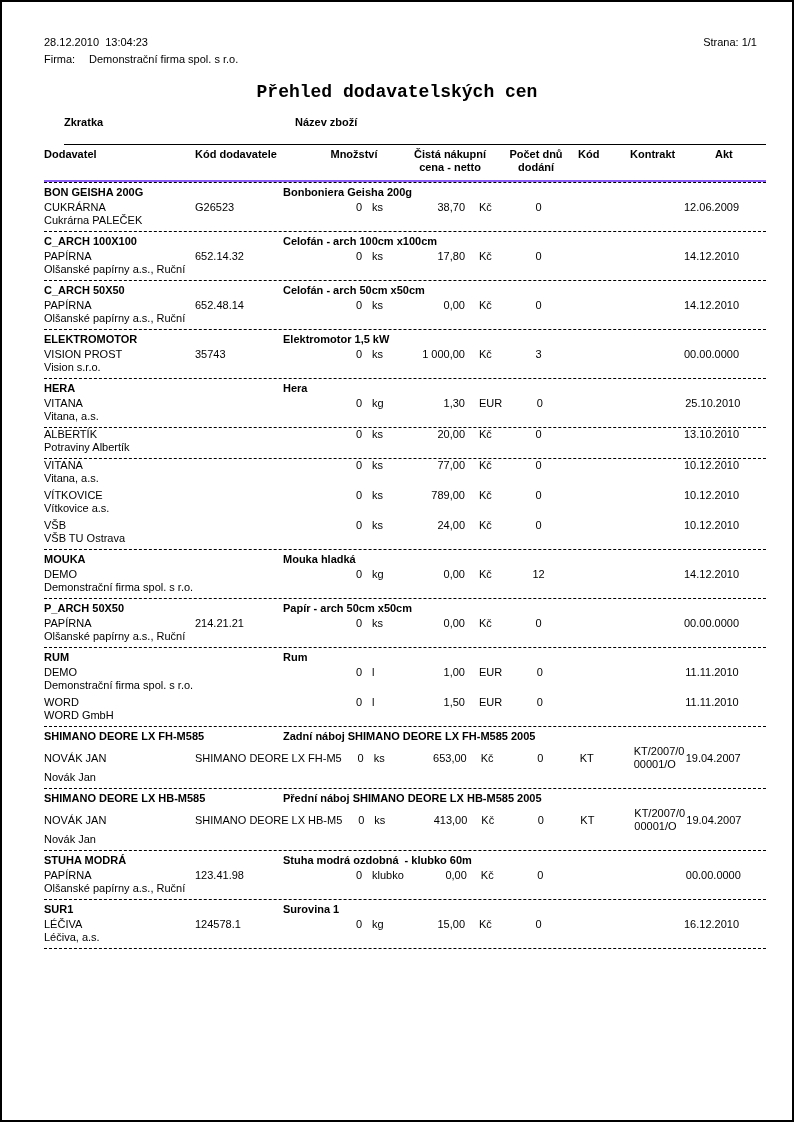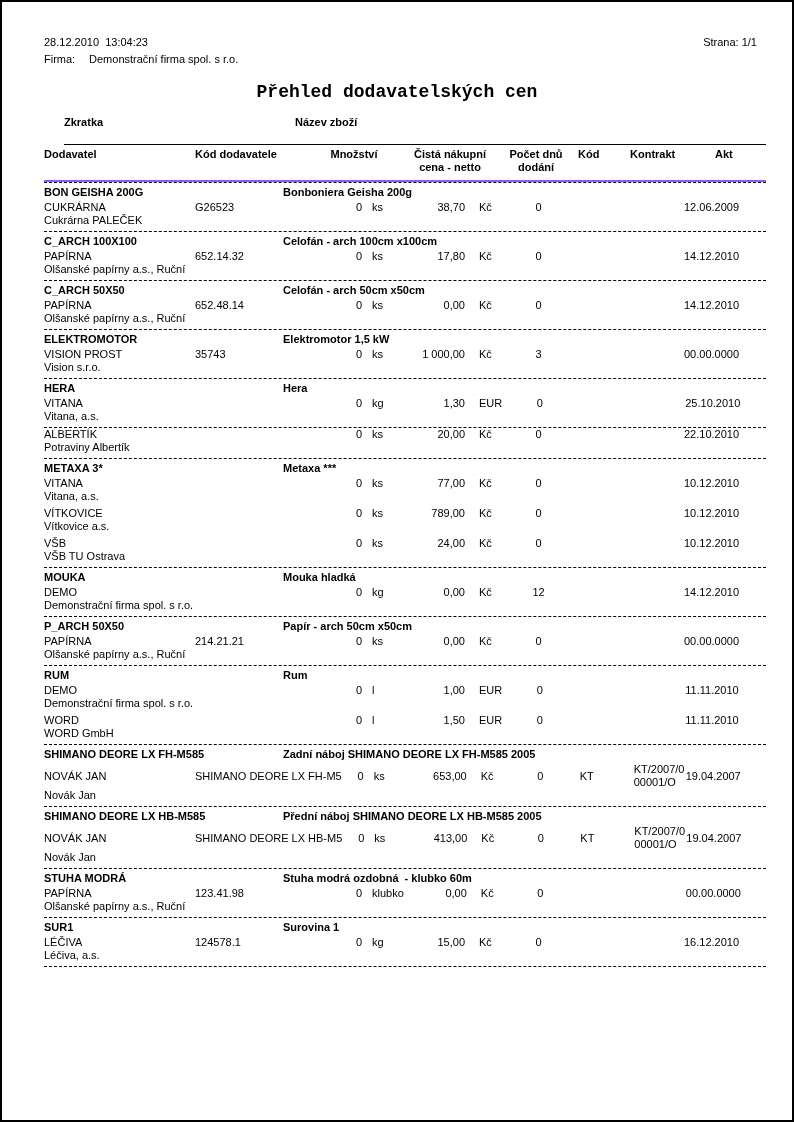--- a/index.html
+++ b/index.html
@@ -240,33 +240,29 @@
       <span class="c-qty">0</span>
       <span class="c-unit">ks</span>
       <span class="c-price">20,00</span>
       <span class="c-cur">Kč</span>
       <span class="c-days">0</span>
       <span class="c-kod"></span>
       <span class="c-kontrakt">
                 <b></b>
                 <b></b>
               </span>
-      <span class="c-akt">22.10.2010</span>
+      <span class="c-akt">13.10.2010</span>
     </div>
     <div class="sname">Potraviny Albertík</div>
   </div>
 </div>
   </section>
 
   <section class="group">
     <div class="sep"></div>
-    <div class="group-header">
-      <span class="gz">METAXA 3*</span>
-      <span class="gn">Metaxa ***</span>
-    </div>
     <div>
   <div class="supplier">
     <div class="srow">
       <span class="c-sup">VITANA</span>
       <span class="c-code"></span>
       <span class="c-qty">0</span>
       <span class="c-unit">ks</span>
       <span class="c-price">77,00</span>
       <span class="c-cur">Kč</span>
       <span class="c-days">0</span>

